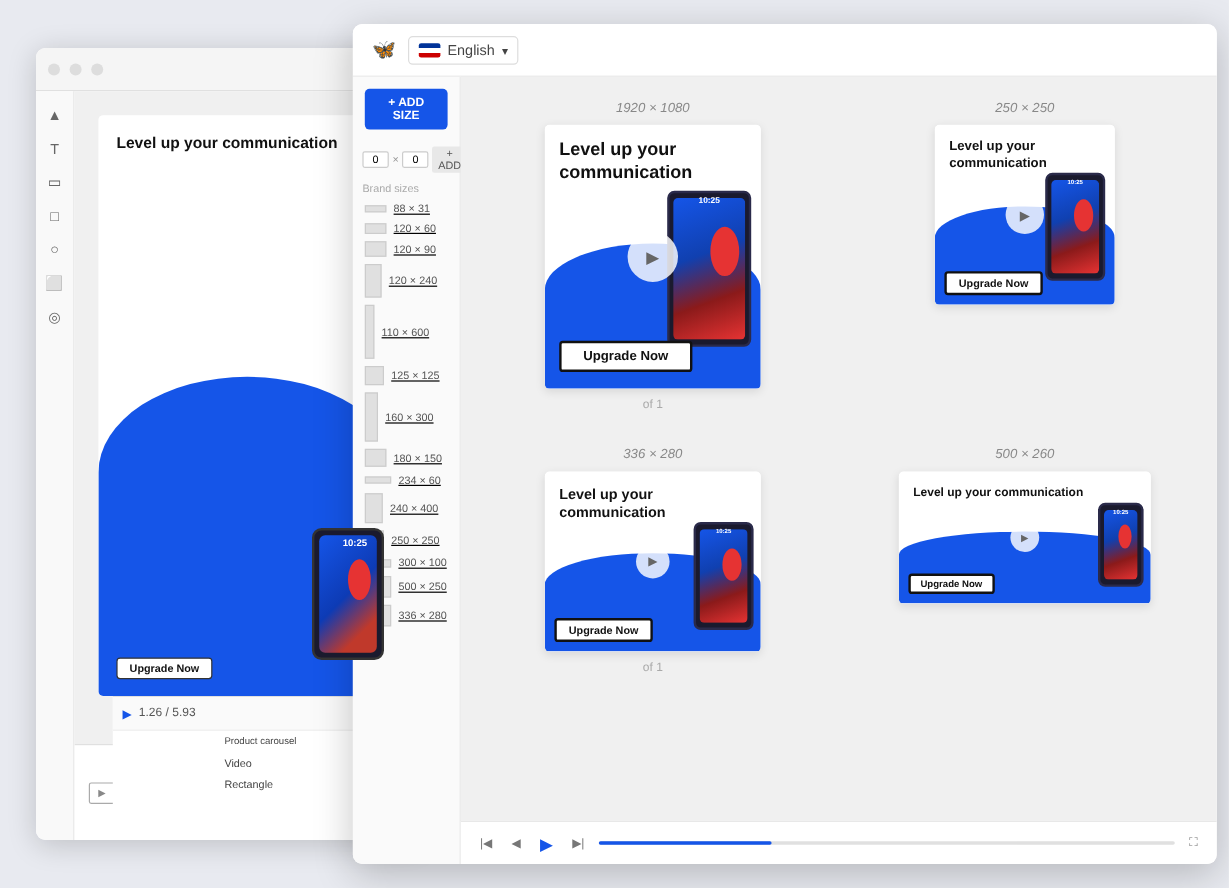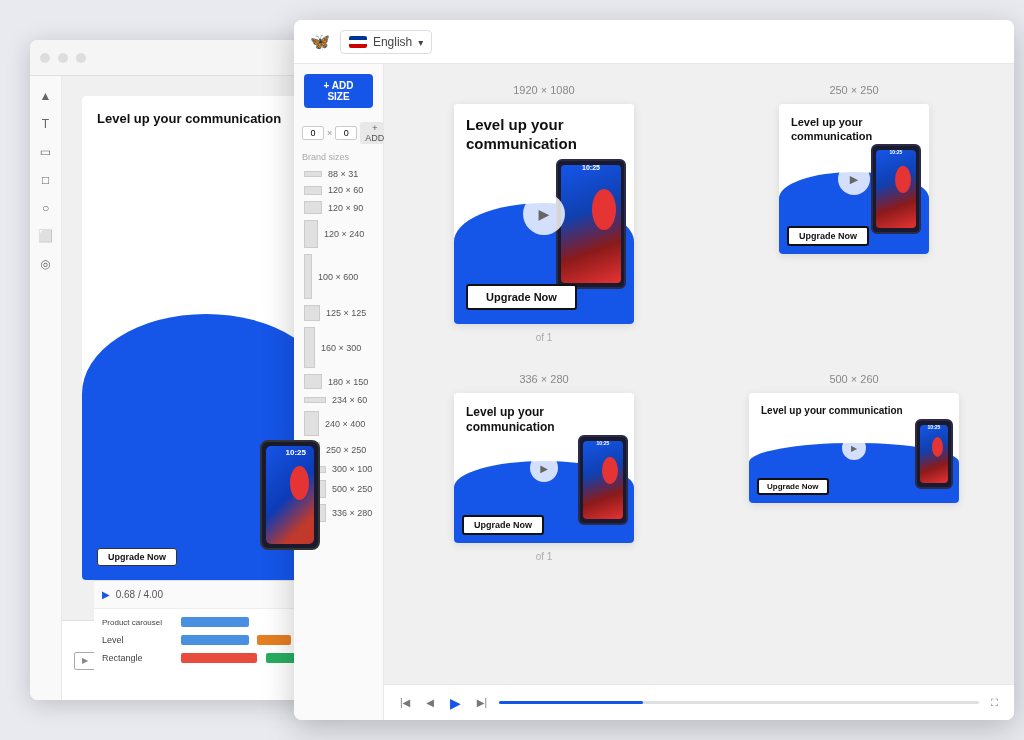--- a/index.html
+++ b/index.html
@@ -220,20 +220,21 @@
       padding: 4px 0;
     }
 
     .timeline-layer {
       display: flex;
       align-items: center;
       height: 18px;
       padding: 0 8px;
       font-size: 9px;
       color: #444;
+      flex-direction: column;
     }
 
     .layer-name { width: 70px; }
     .layer-bar-area { flex: 1; position: relative; height: 12px; }
 
     .layer-bar {
       position: absolute;
       height: 10px;
       border-radius: 2px;
       top: 1px;
@@ -357,20 +358,21 @@
     .brand-label {
       padding: 4px 8px;
       font-size: 9px;
       color: #aaa;
       font-weight: 500;
     }
 
     .size-list {
       flex: 1;
       overflow-y: auto;
+      text-decoration: underline;
     }
 
     .size-item {
       display: flex;
       align-items: center;
       padding: 3px 8px;
       gap: 6px;
       cursor: pointer;
       border-radius: 2px;
       margin: 0 2px;
@@ -404,20 +406,21 @@
     .ad-cell {
       display: flex;
       flex-direction: column;
       align-items: center;
       gap: 8px;
     }
 
     .ad-size-label {
       font-size: 11px;
       color: #888;
+      font-style: italic;
     }
 
     .ad-card {
       background: #fff;
       border-radius: 4px;
       overflow: hidden;
       position: relative;
       box-shadow: 0 2px 8px rgba(0,0,0,0.1);
     }
 
@@ -634,31 +637,31 @@
     </div>
 
     <div class="bg-ad-video-label">
       <div class="video-icon">▶</div>
       <span class="video-label-text">Video play...</span>
     </div>
 
     <div class="bg-timeline">
       <div class="timeline-controls">
         <span class="tl-play">▶</span>
-        <span class="tl-time">0.68 / 4.00</span>
+        <span class="tl-time">1.26 / 5.93</span>
       </div>
       <div class="timeline-layers">
         <div class="timeline-layer">
           <span class="layer-name" style="font-size:8px;">Product carousel</span>
           <div class="layer-bar-area">
             <div class="layer-bar bar-blue" style="left:5%;width:40%;"></div>
           </div>
         </div>
         <div class="timeline-layer">
-          <span class="layer-name">Level</span>
+          <span class="layer-name">Video</span>
           <div class="layer-bar-area">
             <div class="layer-bar bar-blue" style="left:5%;width:40%;"></div>
             <div class="layer-bar" style="left:50%;width:20%;background:#e67e22;"></div>
           </div>
         </div>
         <div class="timeline-layer">
           <span class="layer-name">Rectangle</span>
           <div class="layer-bar-area">
             <div class="layer-bar bar-red" style="left:5%;width:45%;"></div>
             <div class="layer-bar" style="left:55%;width:20%;background:#27ae60;"></div>
@@ -707,21 +710,21 @@
         <div class="size-item">
           <div class="size-thumb" style="width:18px;height:13px;"></div>
           <span class="size-text">120 × 90</span>
         </div>
         <div class="size-item">
           <div class="size-thumb" style="width:14px;height:28px;"></div>
           <span class="size-text">120 × 240</span>
         </div>
         <div class="size-item">
           <div class="size-thumb" style="width:8px;height:45px;"></div>
-          <span class="size-text">100 × 600</span>
+          <span class="size-text">110 × 600</span>
         </div>
         <div class="size-item">
           <div class="size-thumb" style="width:16px;height:16px;"></div>
           <span class="size-text">125 × 125</span>
         </div>
         <div class="size-item">
           <div class="size-thumb" style="width:11px;height:41px;"></div>
           <span class="size-text">160 × 300</span>
         </div>
         <div class="size-item">

